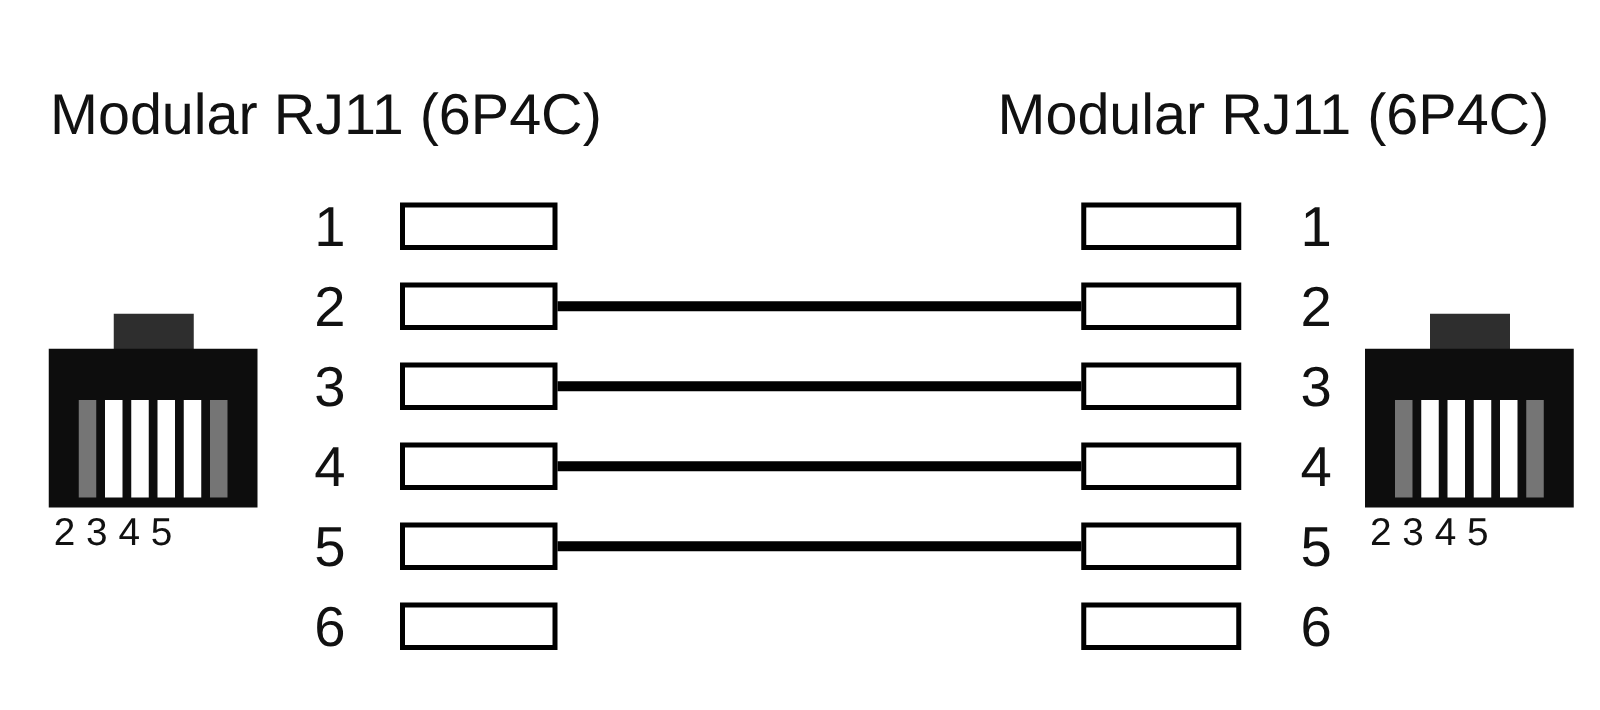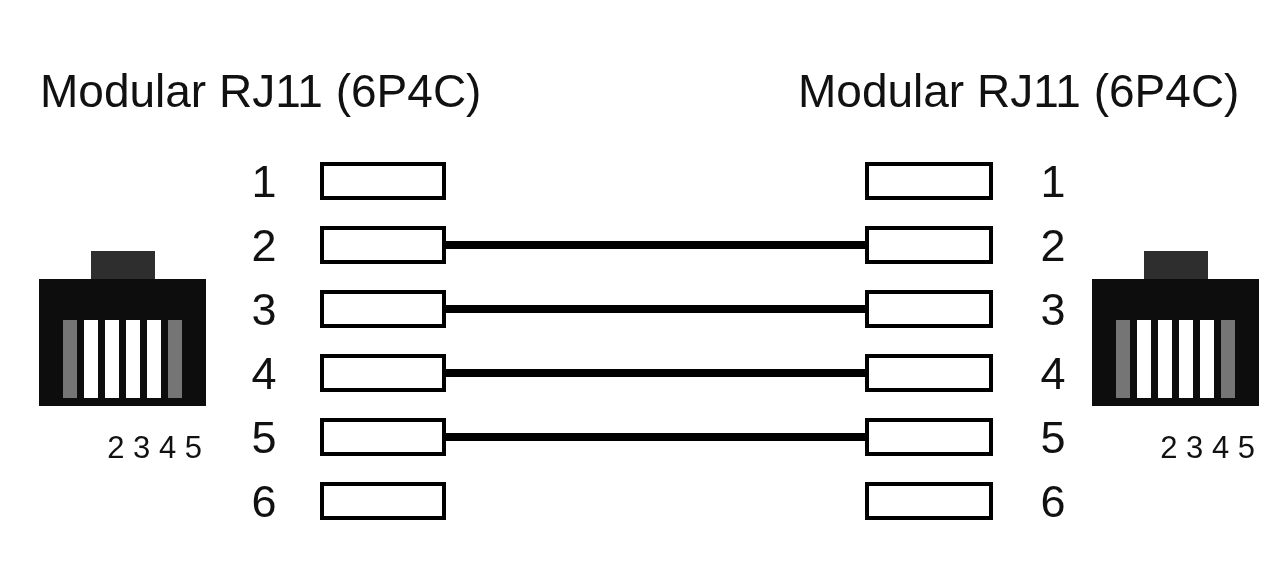--- a/index.html
+++ b/index.html
@@ -93,23 +93,23 @@
     height: 86px;
     display: flex;
     justify-content: center;
     gap: 7px;
   }
   .slot { width: 14px; height: 100%; background: var(--jack-inner-slot); }
   .slot.outer { background: var(--jack-outer-slot); }
 
   .jack-label {
     position: absolute;
-    top: 420px;
+    top: 398px;
     width: 167px;
-    text-align: right;
+    text-align: left;
     font-size: 31px;
     line-height: 1;
     color: var(--text);
     white-space: nowrap;
   }
   .jack-left  .jack-tab   { left: 83px; }
   .jack-left  .jack-body  { left: 31px; }
   .jack-left  .jack-label { left: 31px; }
   .jack-right .jack-tab   { left: 1136px; }
   .jack-right .jack-body  { left: 1084px; }

